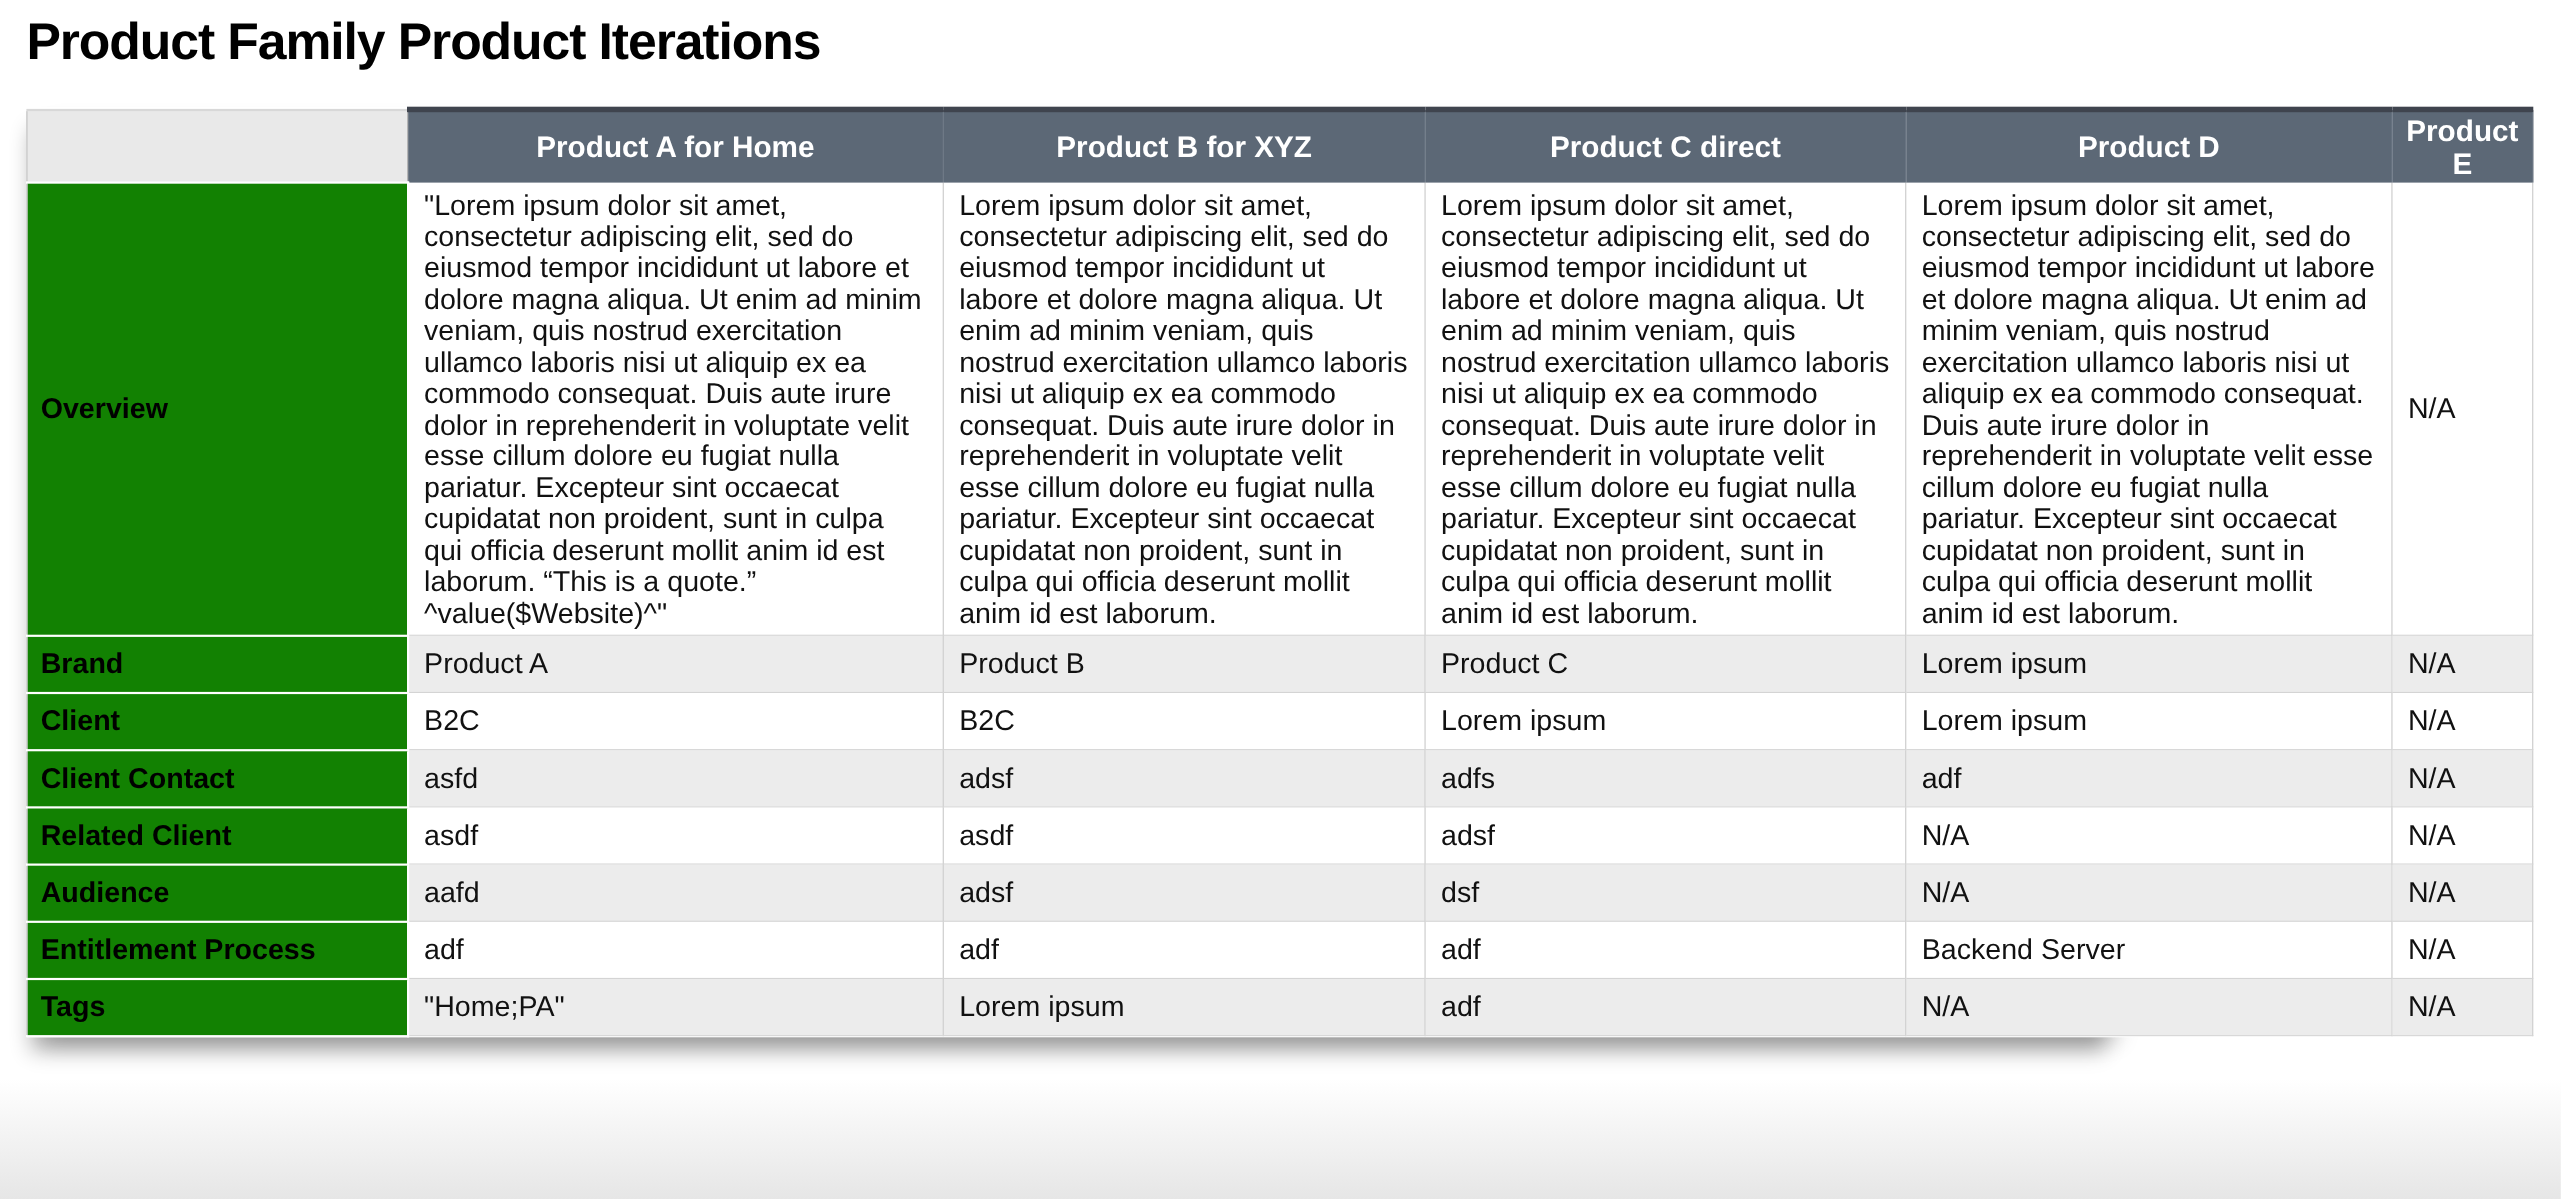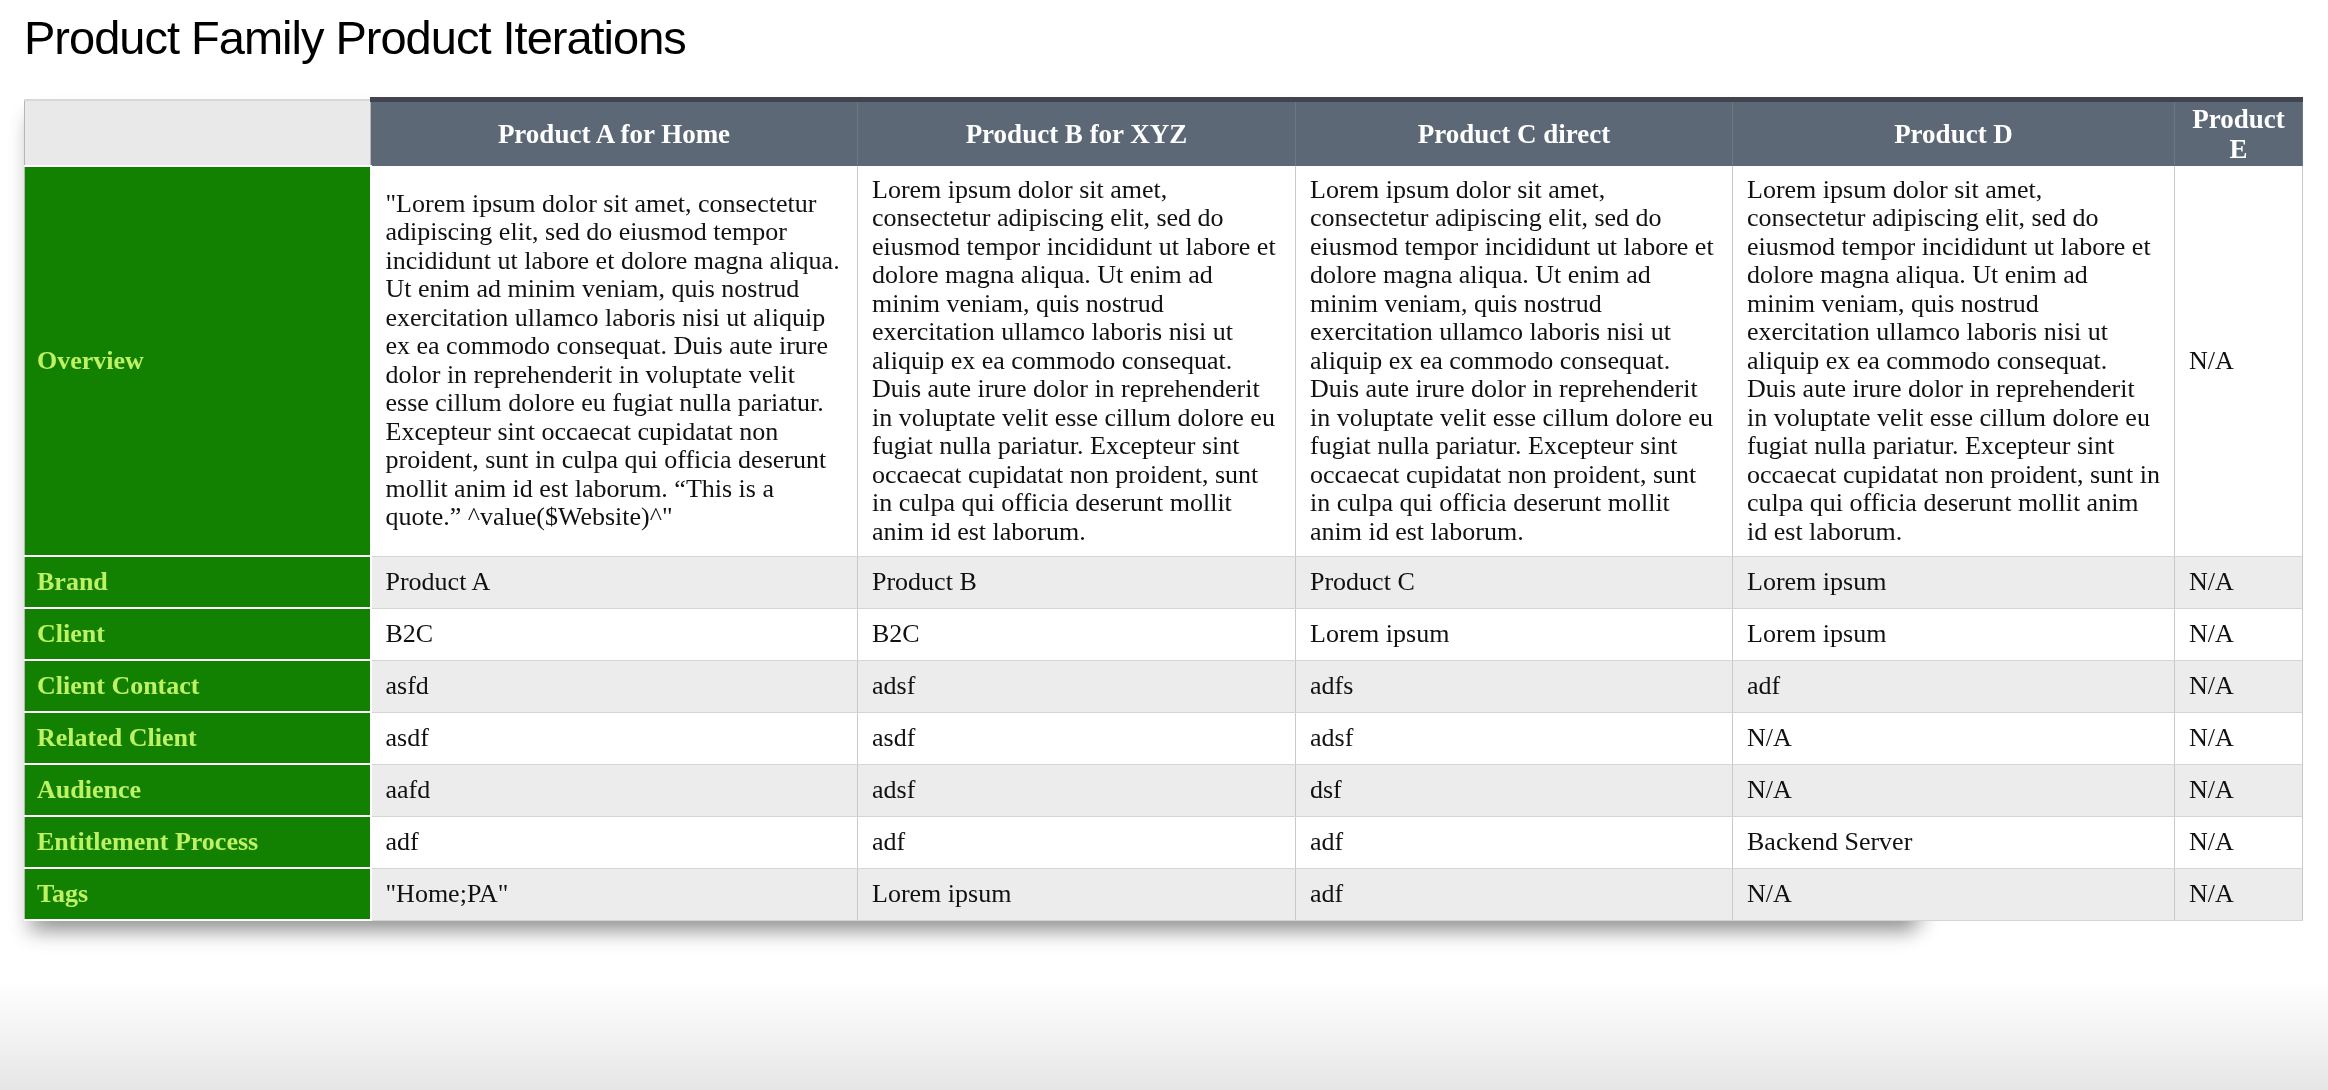--- a/index.html
+++ b/index.html
@@ -9,29 +9,28 @@
   body {
     width: 2328px;
     height: 1090px;
     font-family: "Liberation Sans", "DejaVu Sans", sans-serif;
     background: linear-gradient(180deg, #ffffff 0%, #ffffff 90%, #e6e6e6 100%);
     overflow: hidden;
   }
   .page-title {
     margin: 10px 0 0 24px;
     font-size: 47px;
-    font-weight: 400;
+    font-weight: 700;
     letter-spacing: -1px;
     color: #000;
   }
   .table-wrap {
     margin: 32px 26px 0 24px;
     box-shadow: 0 16px 18px -4px rgba(0,0,0,0.30), 14px 10px 18px -6px rgba(0,0,0,0.18);
     width: 1894px;
-    font-family: Liberation Serif, serif;
   }
   table.product-table {
     table-layout: fixed;
     border-collapse: collapse;
     width: 2278px;
     border: 1px solid #b5b5b5;
     background: #fff;
   }
   
   thead th {
@@ -48,21 +47,21 @@
   }
   thead th.corner {
     background: var(--corner-bg, #E9E9E9);
     border-top: 2px solid #d8d8d8;
     border-right: 1px solid #b5b5b5;
     border-bottom: 1px solid #b5b5b5;
   }
   
   tbody th.rowhead {
     background: var(--row-header-bg, #128102);
-    color: #bef264;
+    color: #000000;
     font-size: 26px;
     font-weight: 700;
     text-align: left;
     vertical-align: middle;
     padding: 6px 6px 6px 12px;
     border: 2px solid #fff;
     border-left: 0;
     margin-left: 24px;
   }
   tbody td {

